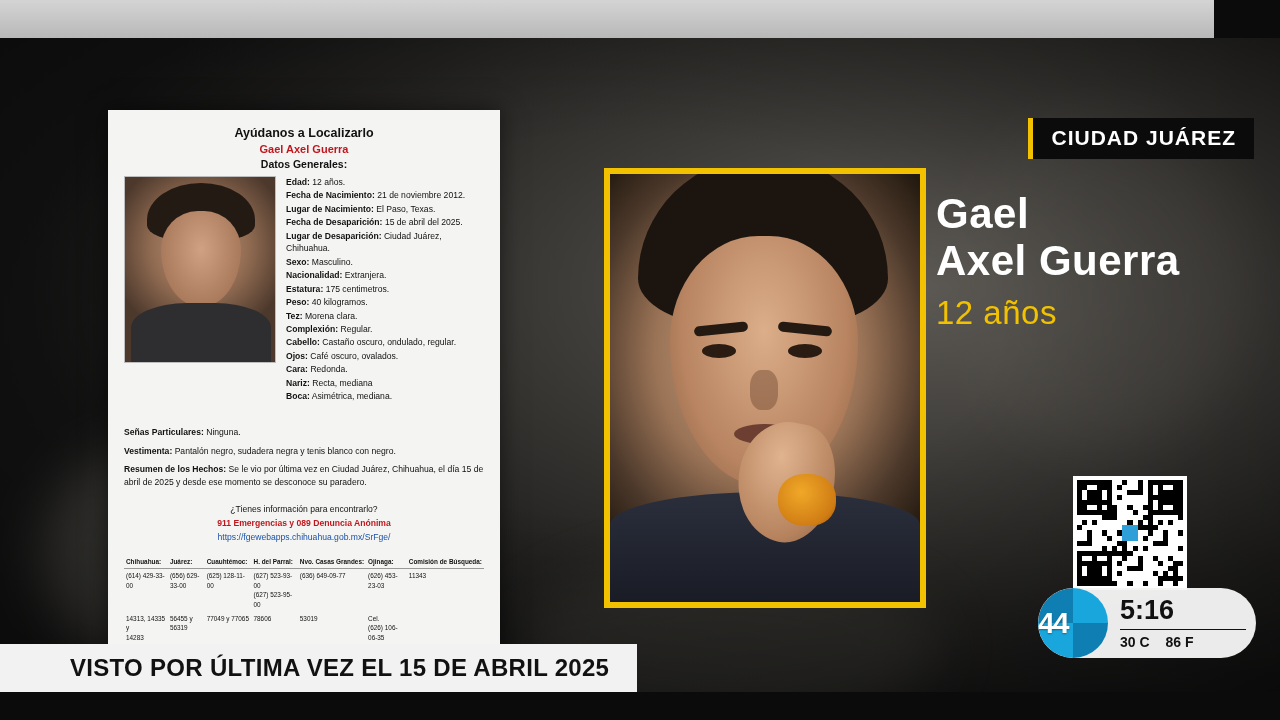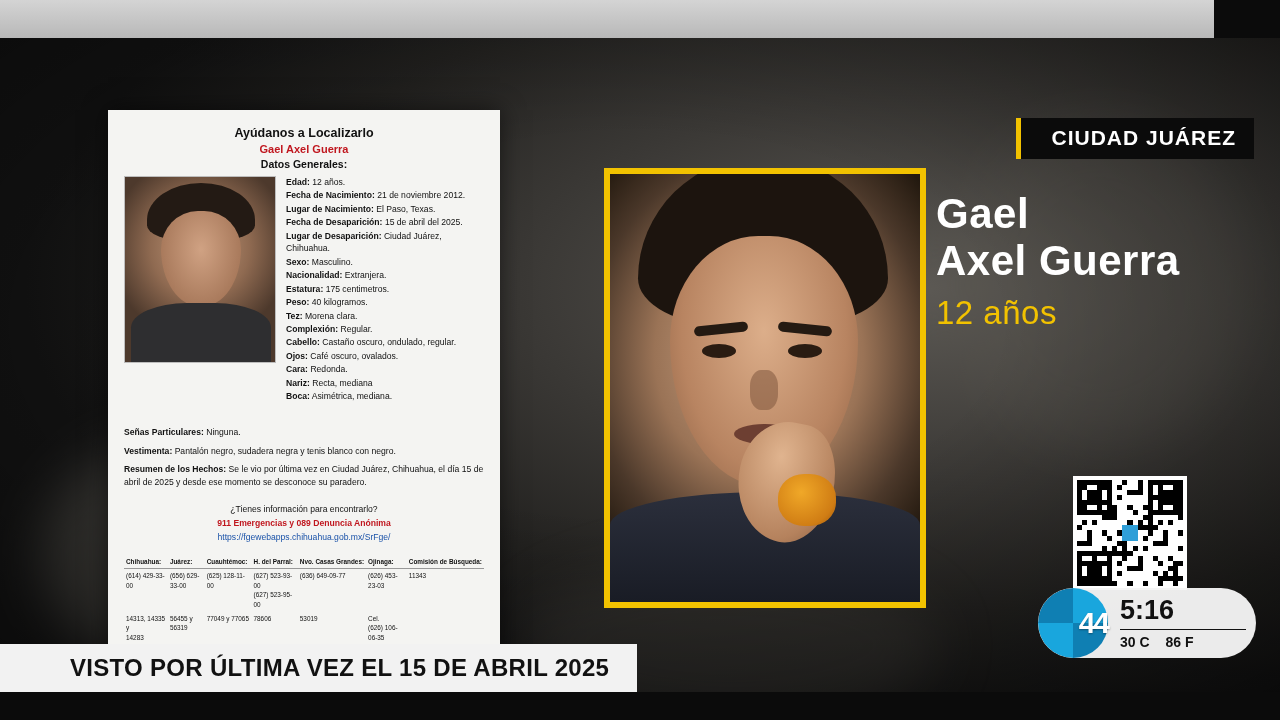--- a/index.html
+++ b/index.html
@@ -70,21 +70,21 @@
 
   
   .loc-tag {
     position: absolute;
     right: 26px; top: 118px;
     background: #0b0b0b;
     color: #fff;
     font-size: 21px;
     font-weight: bold;
     letter-spacing: 1px;
-    padding: 8px 18px 9px 30px;
+    padding: 8px 18px 9px 18px;
     border-left: 5px solid #f2c200;
   }
 
   
   .poster {
     position: absolute;
     left: 108px; top: 110px;
     width: 392px; height: 610px;
     background: #f4f4f2;
     box-shadow: 0 0 22px rgba(0,0,0,.55);
@@ -297,21 +297,21 @@
     background: rgba(245,245,245,.96);
     border-radius: 35px;
     display: flex;
     align-items: center;
     overflow: hidden;
   }
   .bug-logo {
     width: 70px; height: 70px;
     border-radius: 50%;
     background: conic-gradient(#19a6dd 0deg 90deg, #0f7fb3 90deg 180deg, #19a6dd 180deg 270deg, #0f7fb3 270deg 360deg);
-    display:flex; align-items:center; justify-content:flex-end;
+    display:flex; align-items:center; justify-content:flex-start;
     flex: 0 0 70px;
     position: relative;
   }
   .bug-logo span {
     color:#fff; font-weight:bold; font-size:30px; letter-spacing:-2px;
     text-shadow: 0 1px 2px rgba(0,0,0,.35);
   }
   .bug-info { padding-left: 12px; color:#111; }
   .bug-time { font-size: 27px; font-weight: bold; line-height: 1; }
   .bug-sep { height:1px; background:#111; margin: 5px 0 4px 0; width: 126px;}

